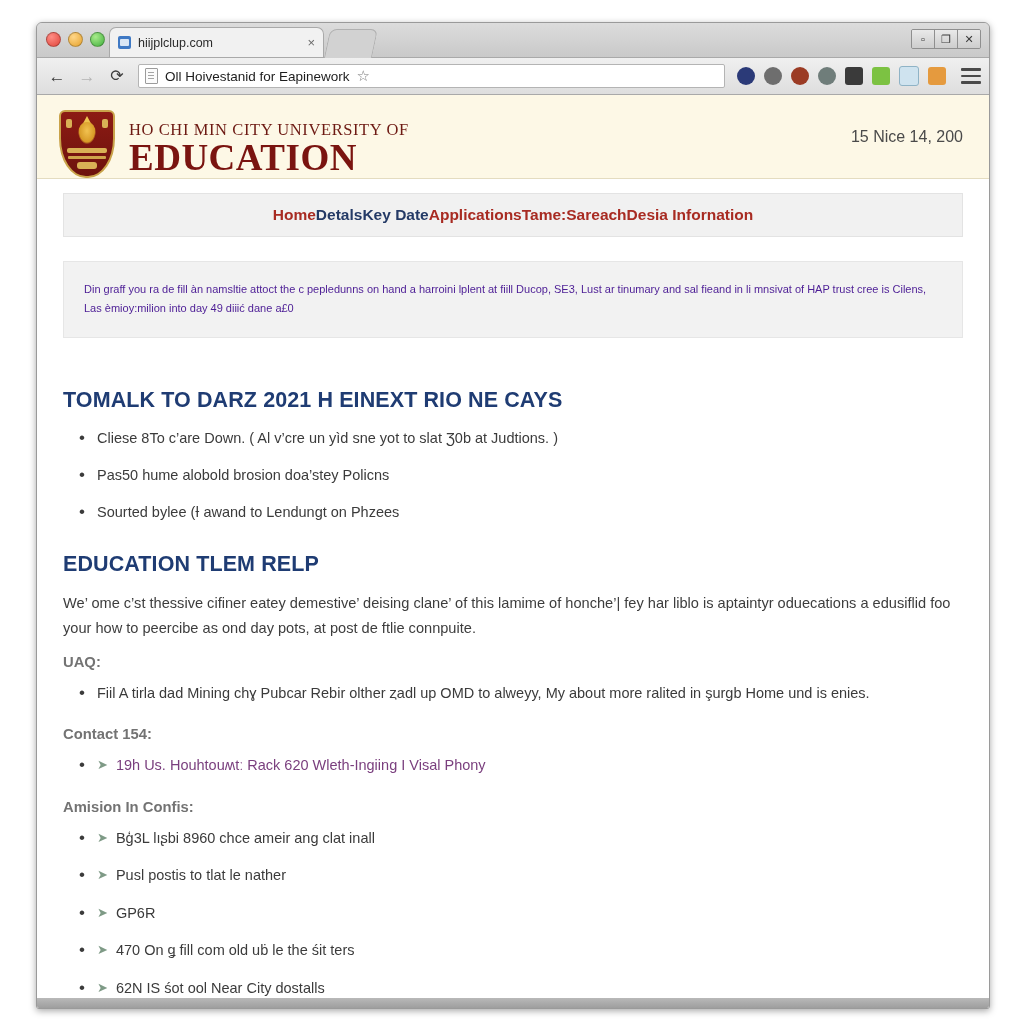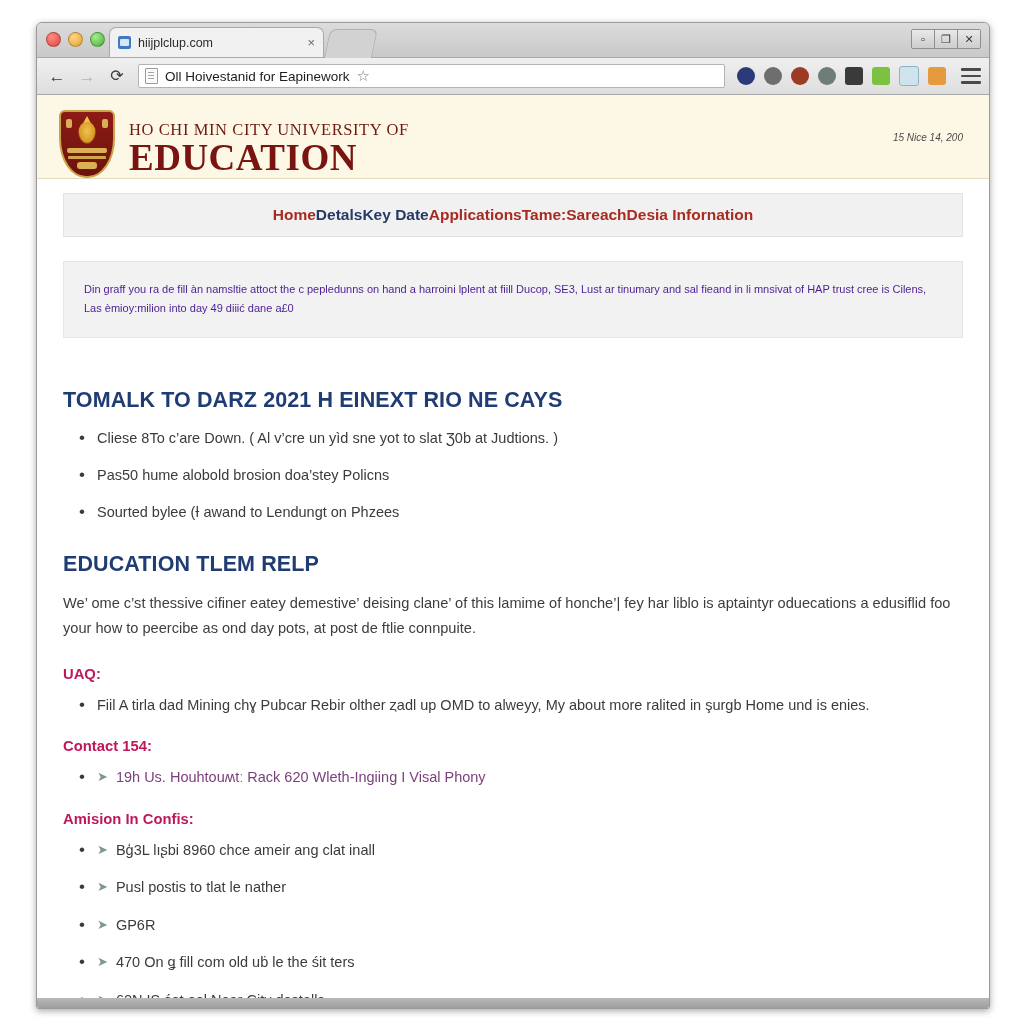--- a/index.html
+++ b/index.html
@@ -196,21 +196,21 @@
     font-size:16.5px;letter-spacing:.6px;color:#6d1a13;
     font-weight:400;line-height:1.1;
   }
   .wm-line2{
     font-family:"Liberation Serif", serif;
     font-size:37px;font-weight:700;color:#7a1410;
     letter-spacing:.5px;line-height:1.05;
   }
   .header-date{
     position:absolute;right:26px;top:50%;transform:translateY(-50%);
-    font-size:10px;color:#4a4a4a;font-style:italic;
+    font-size:16px;color:#4a4a4a;
   }
 
   .navwrap{padding:14px 26px 0 26px;background:#ffffff;}
   .navbar{
     background:#f1f1f1;
     border:1px solid #e3e3e3;
     height:42px;
     display:flex;align-items:center;justify-content:center;
   }
   .navitem{
@@ -239,25 +239,25 @@
   ul.bullets li{
     position:relative;font-size:14.5px;color:#3b3b3b;
     line-height:1.55;margin-bottom:15px;
   }
   ul.bullets li::before{
     content:"\2022";position:absolute;left:-18px;top:-1px;
     color:#3b3b3b;font-size:17px;line-height:1.45;
   }
 
   p.body{
-    font-size:14.6px;line-height:1.75;color:#3d3d3d;margin:0 0 24px 0;
+    font-size:14.6px;line-height:1.75;color:#3d3d3d;margin:0 0 12px 0;
   }
 
   h3.subhead{
-    font-size:14.8px;font-weight:700;color:#be185d;margin:0 0 12px 0;
+    font-size:14.8px;font-weight:700;color:#737373;margin:0 0 12px 0;
   }
   h3.subhead.spaced{margin-top:22px;}
 
   ul.arrows{margin:0 0 6px 0;padding-left:34px;list-style:none;}
   ul.arrows li{
     position:relative;font-size:14.5px;color:#3b3b3b;
     line-height:1.55;margin-bottom:15px;
   }
   ul.arrows li::before{
     content:"\2022";position:absolute;left:-18px;top:-1px;

